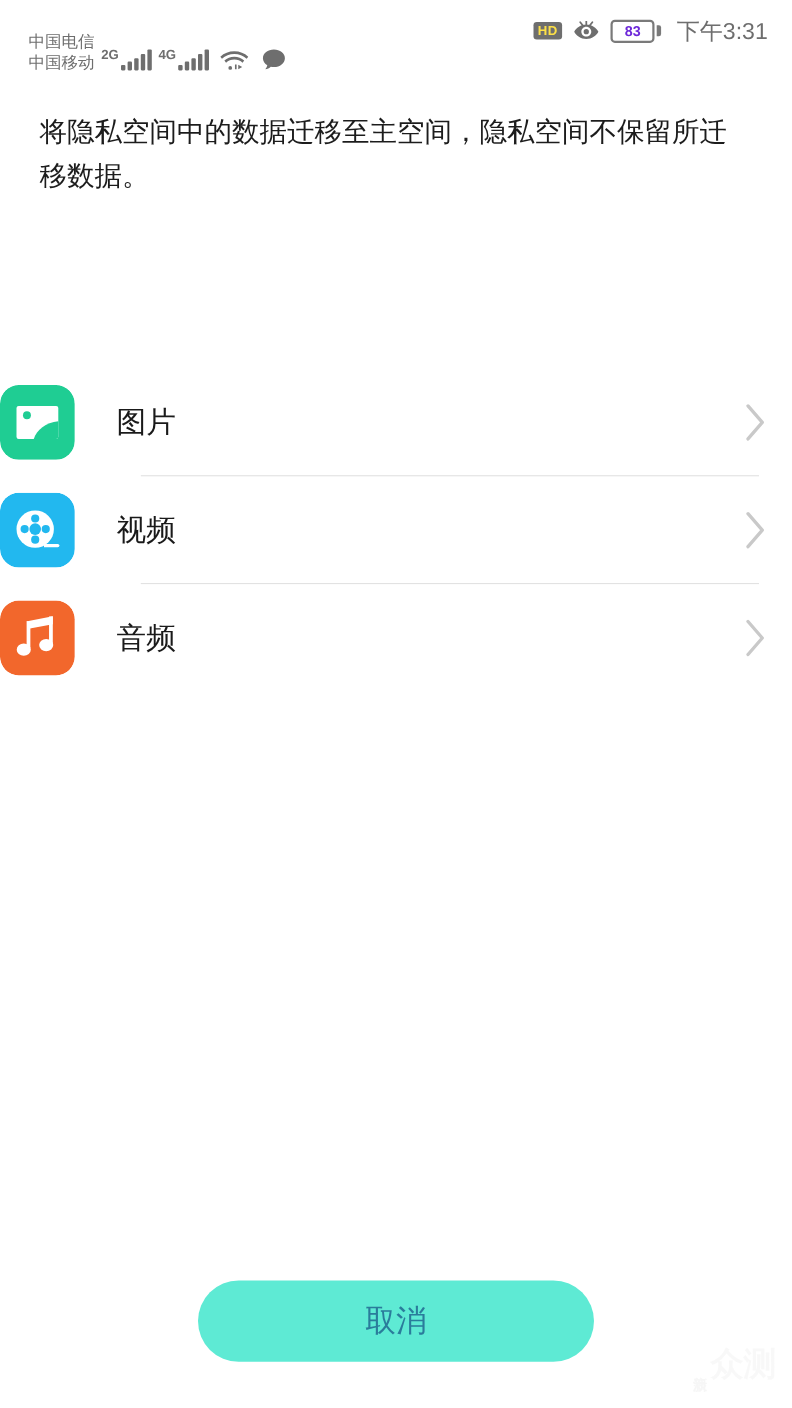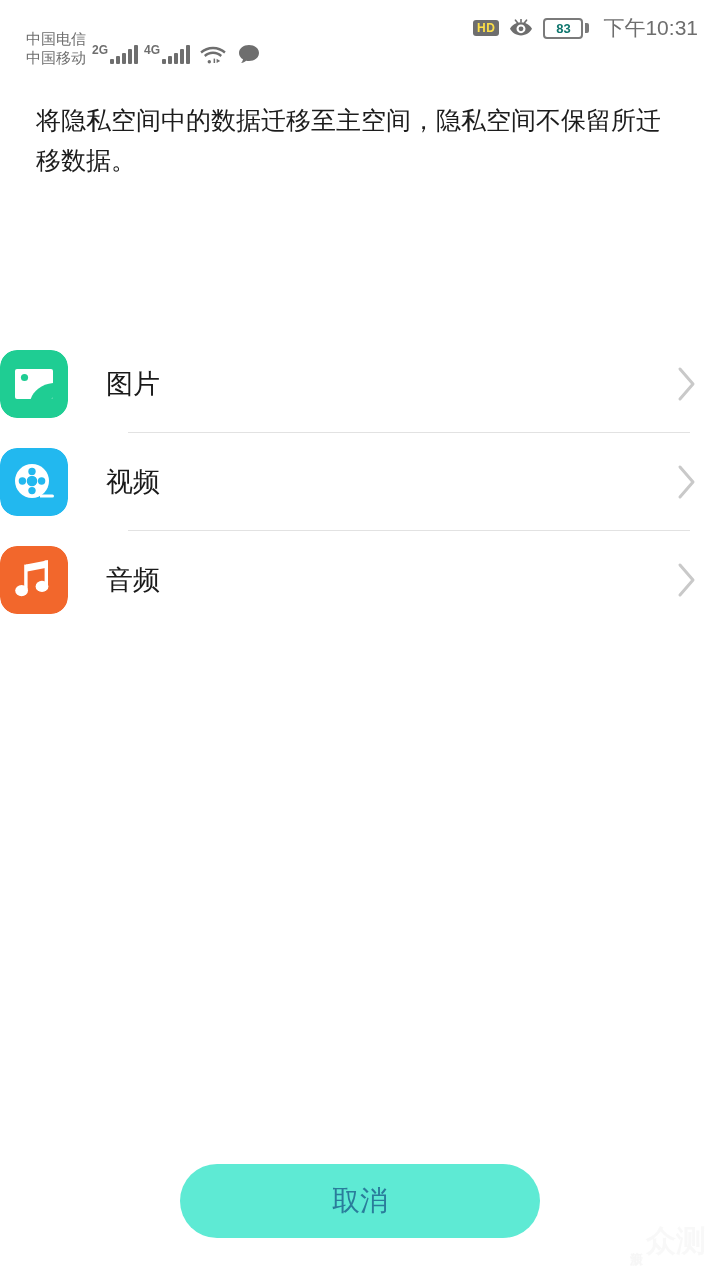--- a/index.html
+++ b/index.html
@@ -51,21 +51,21 @@
     letter-spacing:0.5px; line-height:14px;
   }
   .eye-icon { width:24px; height:18px; }
   .battery {
     display:flex; align-items:center; gap:2px;
   }
   .batt-body {
     width:40px; height:21px;
     border:2px solid #7a7a7a; border-radius:4px;
     display:flex; align-items:center; justify-content:center;
-    font-size:13px; color:#0f766e; font-weight:bold;
+    font-size:13px; color:#6d28d9; font-weight:bold;
   }
   .batt-cap { width:4px; height:10px; background:#7a7a7a; border-radius:0 2px 2px 0; }
   .clock { font-size:21px; color:#6e6e6e; margin-left:4px; letter-spacing:0px; }
 
   
   .header { padding:0 36px; flex:0 0 auto; }
   .title {
     margin-top:88px;
     text-align:center;
     font-size:33px; font-weight:bold;
@@ -189,21 +189,21 @@
         <path d="M12 3.2c-5 0-9.2 3-11 6.6 1.8 3.6 6 6.6 11 6.6s9.2-3 11-6.6C21.2 6.2 17 3.2 12 3.2zm0 11c-2.5 0-4.5-2-4.5-4.4S9.5 5.4 12 5.4s4.5 2 4.5 4.4-2 4.4-4.5 4.4z" fill="#6e6e6e"></path>
         <circle cx="12" cy="9.8" r="2.4" fill="#6e6e6e"></circle>
         <path d="M6.5 1.2l2 2.6M17.5 1.2l-2 2.6M12 0.4v2.6" stroke="#6e6e6e" stroke-width="1.6" fill="none" stroke-linecap="round"></path>
       </svg>
 
       <span class="battery">
         <span class="batt-body">83</span>
         <span class="batt-cap"></span>
       </span>
 
-      <span class="clock">下午10:31</span>
+      <span class="clock">下午3:31</span>
     </div>
   </div>
 
   <div class="header">
     <div class="subtitle">将隐私空间中的数据迁移至主空间，隐私空间不保留所迁移数据。</div>
   </div>
 
   <div class="list">
 
     <div class="row">

